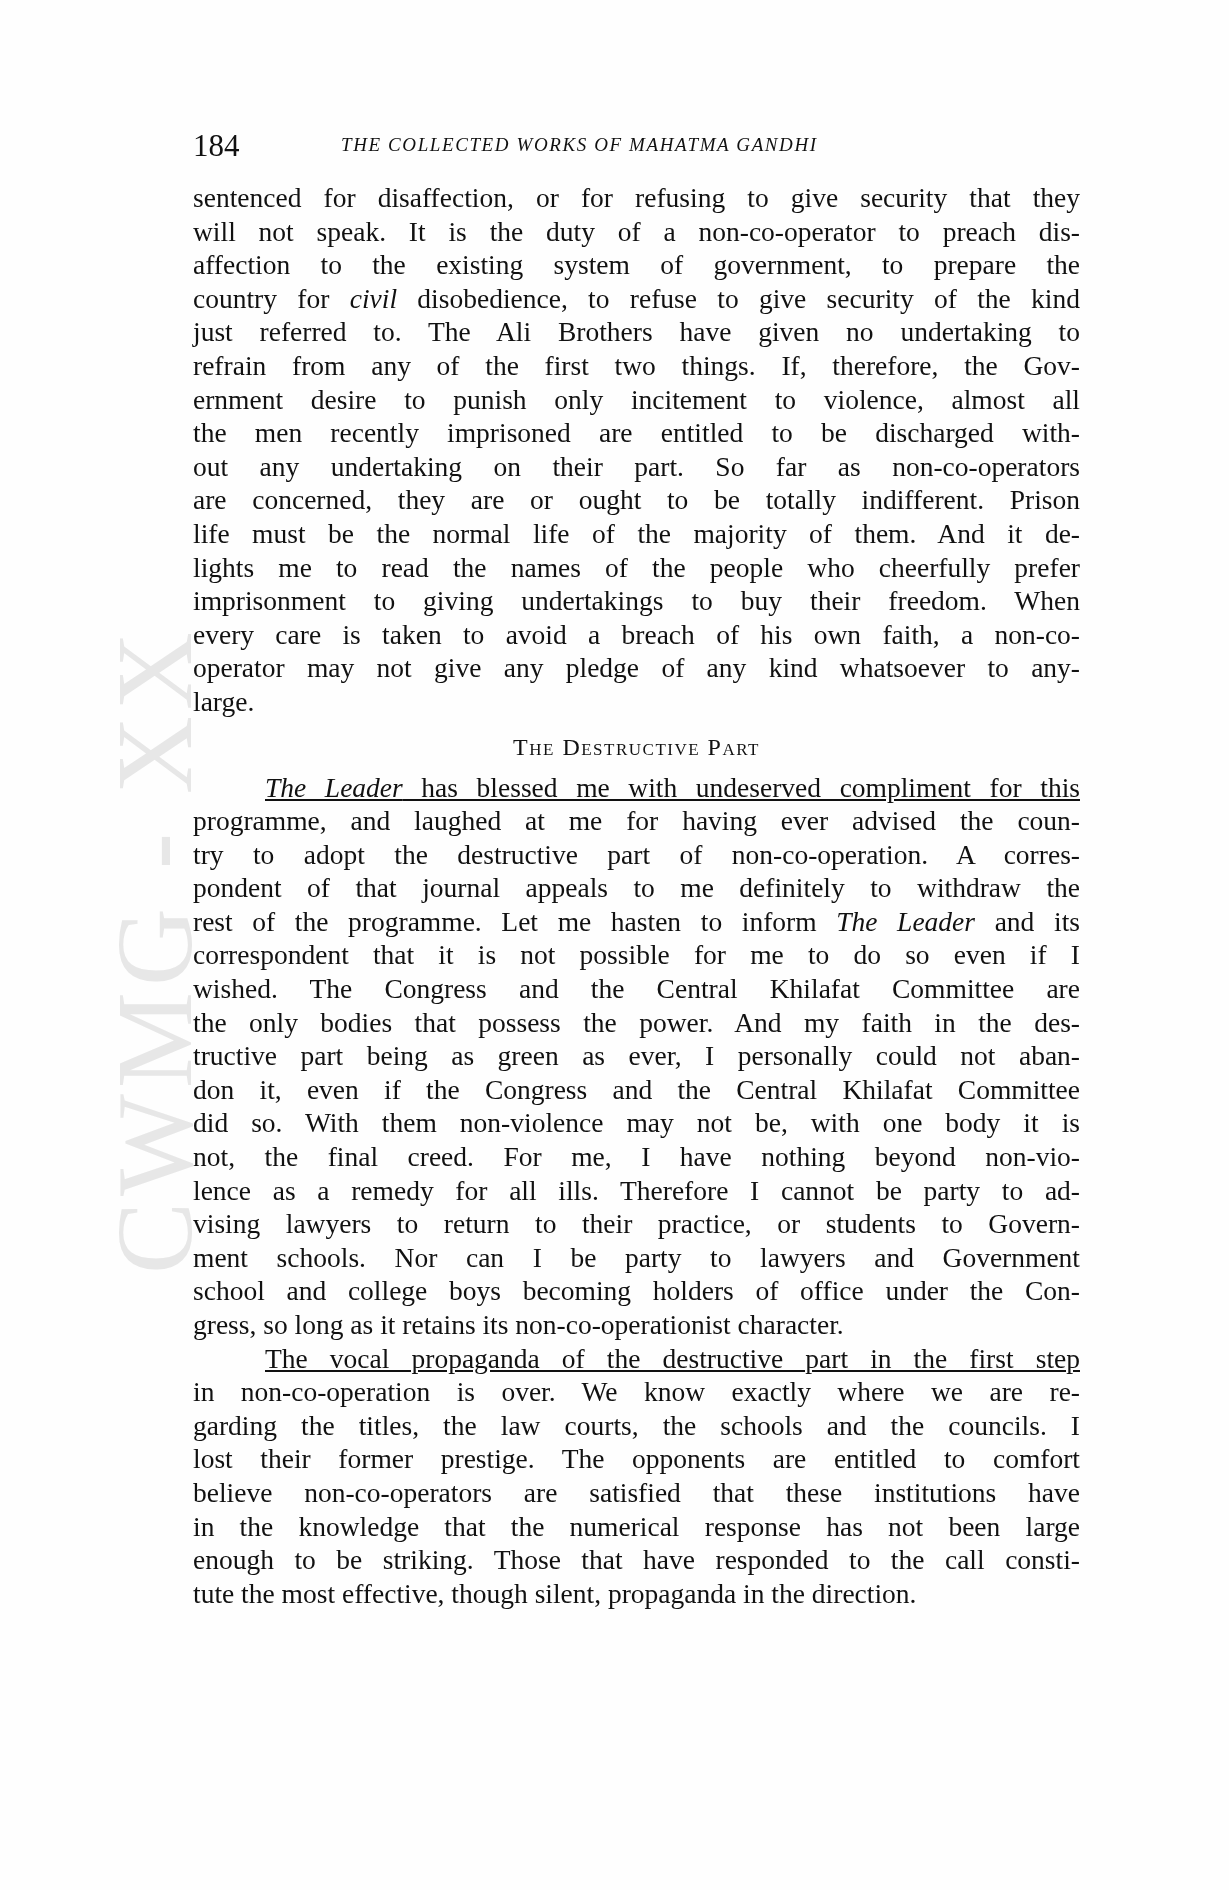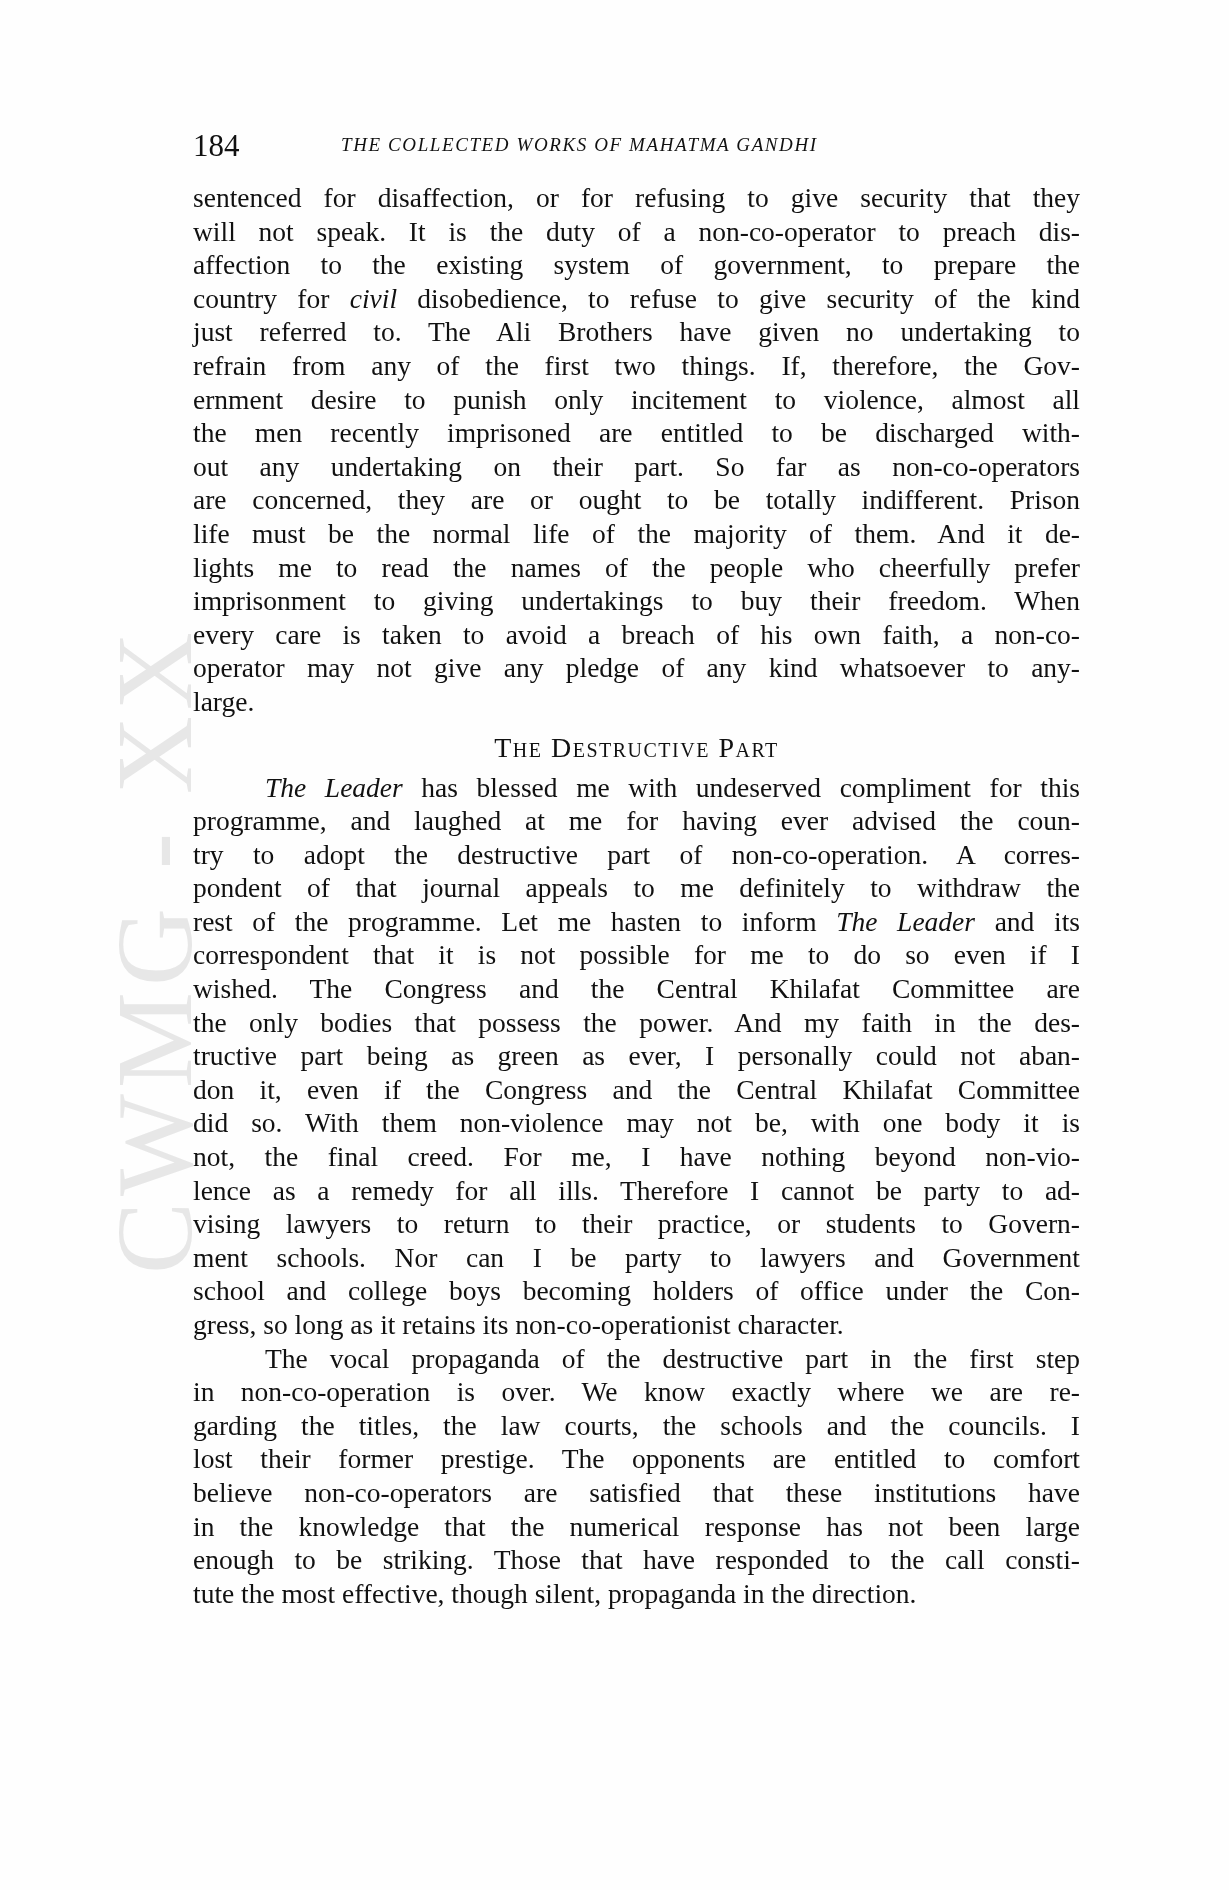--- a/index.html
+++ b/index.html
@@ -14,22 +14,22 @@
   .running-head { position: absolute; top: 128px; left: 193px; width: 890px; height: 40px;
                   font-size: 25px; }
   .page-number { position: absolute; left: 0; top: 0; font-size: 31px; }
   .book-title { position: absolute; left: 148px; top: 6px; font-size: 19px;
                 letter-spacing: 1.6px; text-transform: uppercase; font-style: italic; }
   .content { position: absolute; left: 193px; top: 181px; width: 887px;
              font-size: 27.5px; line-height: 33.6px; }
   .line { display: block; text-align: justify; text-align-last: justify; white-space: nowrap;
           height: 33.6px; }
   .line.last { text-align-last: left; }
-  .line.indent { padding-left: 72px; }
-  .section-heading { text-align: center; font-variant: small-caps; font-size: 28px;
+  .line.indent { padding-left: 72px; text-decoration: underline; }
+  .section-heading { text-align: center; font-variant: small-caps; font-size: 24px;
                      letter-spacing: 1.5px; margin: 12px 0 6px 0; height: 34px; }
   i { font-style: italic; }
 </style>
 </head>
 <body>
 
 <div class="watermark">
   <span>CWMG - XX</span>
 </div>
 

